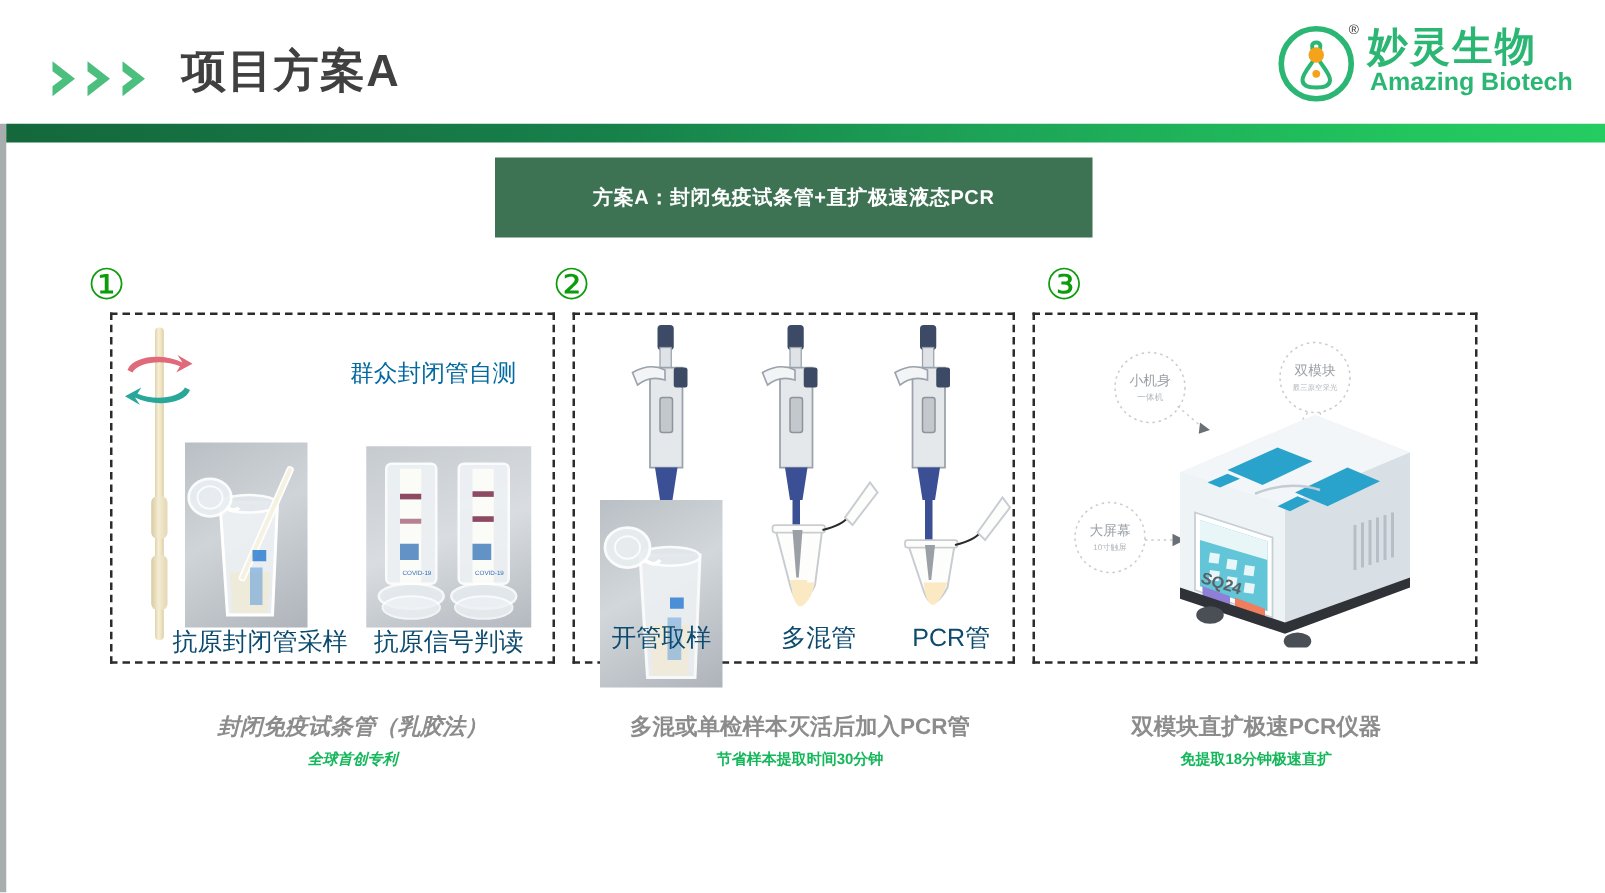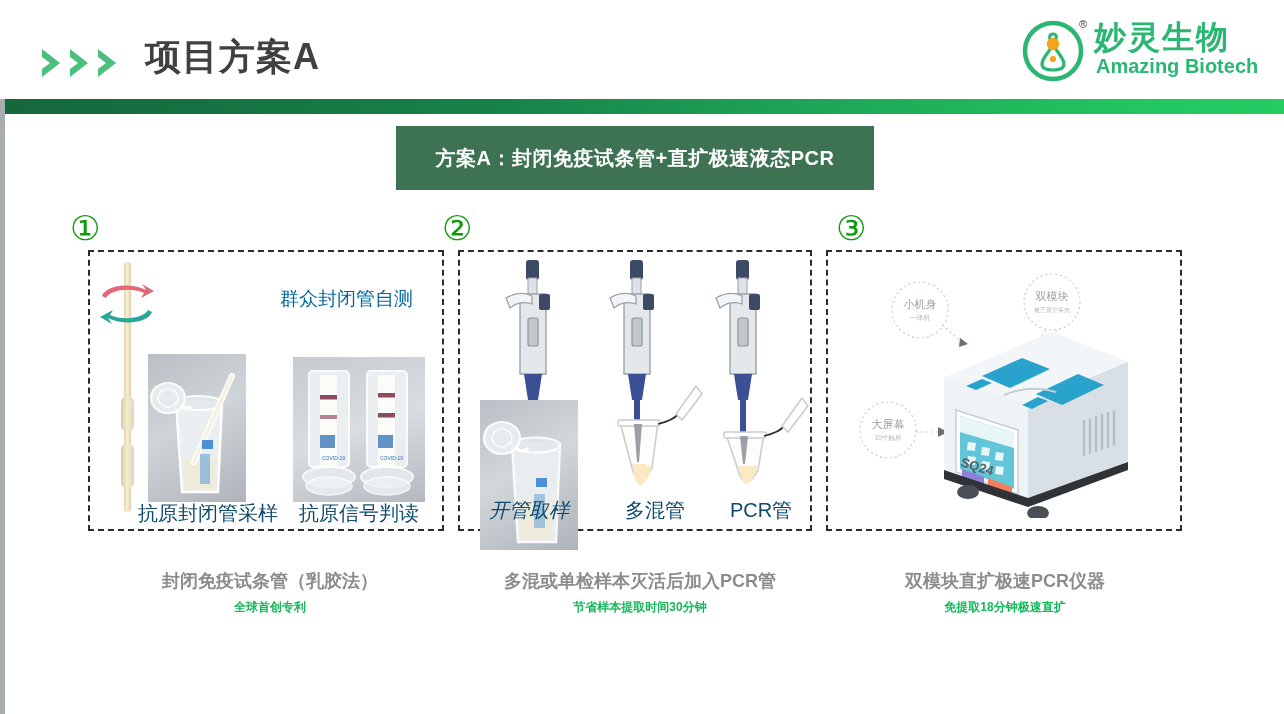--- a/index.html
+++ b/index.html
@@ -53,21 +53,21 @@
   }
 
   
   .banner {
     position: absolute; left: 396px; top: 126px; width: 478px; height: 64px;
     background: #3d7352;
     display: flex; flex-direction: column;
     align-items: center; justify-content: center;
   }
   .banner-line {
-    color: #ffffff; font-size: 20px; font-weight: bold;
+    color: #ffffff; font-size: 16px; font-weight: bold;
     line-height: 27px; white-space: nowrap; letter-spacing: 0.5px;
   }
 
   
   .step-num {
     position: absolute;
     font-size: 34px; line-height: 34px;
     color: #0c9c0c; font-weight: normal;
     font-family: "DejaVu Sans", sans-serif;
   }
@@ -136,21 +136,21 @@
   
   .caption { position: absolute; text-align: center; }
   .cap-main {
     font-size: 18px; font-weight: bold; color: #8c8c8c;
     line-height: 26px; white-space: nowrap;
   }
   .cap-sub {
     font-size: 12px; font-weight: bold; color: #14b85a;
     line-height: 26px; white-space: nowrap;
   }
-  .caption.c1 { left: 60px;  top: 568px; width: 420px; }
+  .caption.c1 { left: 72px;  top: 568px; width: 420px; font-style: italic; }
   .caption.c2 { left: 440px; top: 568px; width: 400px; }
   .caption.c3 { left: 840px; top: 568px; width: 330px; }
 </style>
 </head>
 <body>
 
 <div id="slide">
 
   <div class="edge-stripe"></div>
 
@@ -277,21 +277,21 @@
         <path d="M32 44 L80 44 L76 142 L38 142 Z" fill="#eef1f3" opacity="0.9" stroke="#ffffff" stroke-width="2.4"></path>
         <ellipse cx="56" cy="45" rx="24" ry="7.5" fill="#e3e8ec" opacity="0.9" stroke="#ffffff" stroke-width="2"></ellipse>
         <path d="M40 100 L72 100 L70 140 L42 140 Z" fill="#f0ead6" opacity="0.85"></path>
         <ellipse cx="22" cy="38" rx="18" ry="16" fill="#e9eef1" opacity="0.93" stroke="#ffffff" stroke-width="2.2"></ellipse>
         <ellipse cx="22" cy="38" rx="10" ry="9" fill="none" stroke="#ffffff" stroke-width="1.6" opacity="0.8"></ellipse>
         <path d="M36 48 Q44 54 48 48" fill="none" stroke="#ffffff" stroke-width="3"></path>
         <rect x="56" y="78" width="11" height="9" fill="#2f7fd1" opacity="0.85"></rect>
         <rect x="54" y="94" width="11" height="34" fill="#4a90d9" opacity="0.45"></rect>
       </svg>
     </div>
-    <div class="fig-cap" style="left:12px; top:245px; width:114px;font-style:italic;">开管取样</div>
+    <div class="fig-cap" style="left:12px; top:245px; width:114px;">开管取样</div>
 
     <div style="position:absolute; left:142px; top:2px;">
       <svg width="110" height="248" viewBox="0 0 110 248">
 
         <rect x="28" y="6" width="13" height="20" rx="3" fill="#3c4a66"></rect>
         <rect x="30" y="24" width="9" height="18" fill="#dfe3e7" stroke="#9aa2ab" stroke-width="1"></rect>
         <path d="M22 40 L48 40 L48 120 L22 120 Z" fill="#e4e8eb" stroke="#9aa2ab" stroke-width="1.4"></path>
         <path d="M8 44 Q22 36 34 42 L34 50 Q22 46 12 54 Z" fill="#f2f4f6" stroke="#9aa2ab" stroke-width="1.3"></path>
         <rect x="41" y="40" width="11" height="16" rx="2" fill="#3c4a66"></rect>
         <rect x="30" y="64" width="10" height="28" rx="2" fill="#c3c8cd" stroke="#8d949c" stroke-width="1.2"></rect>

